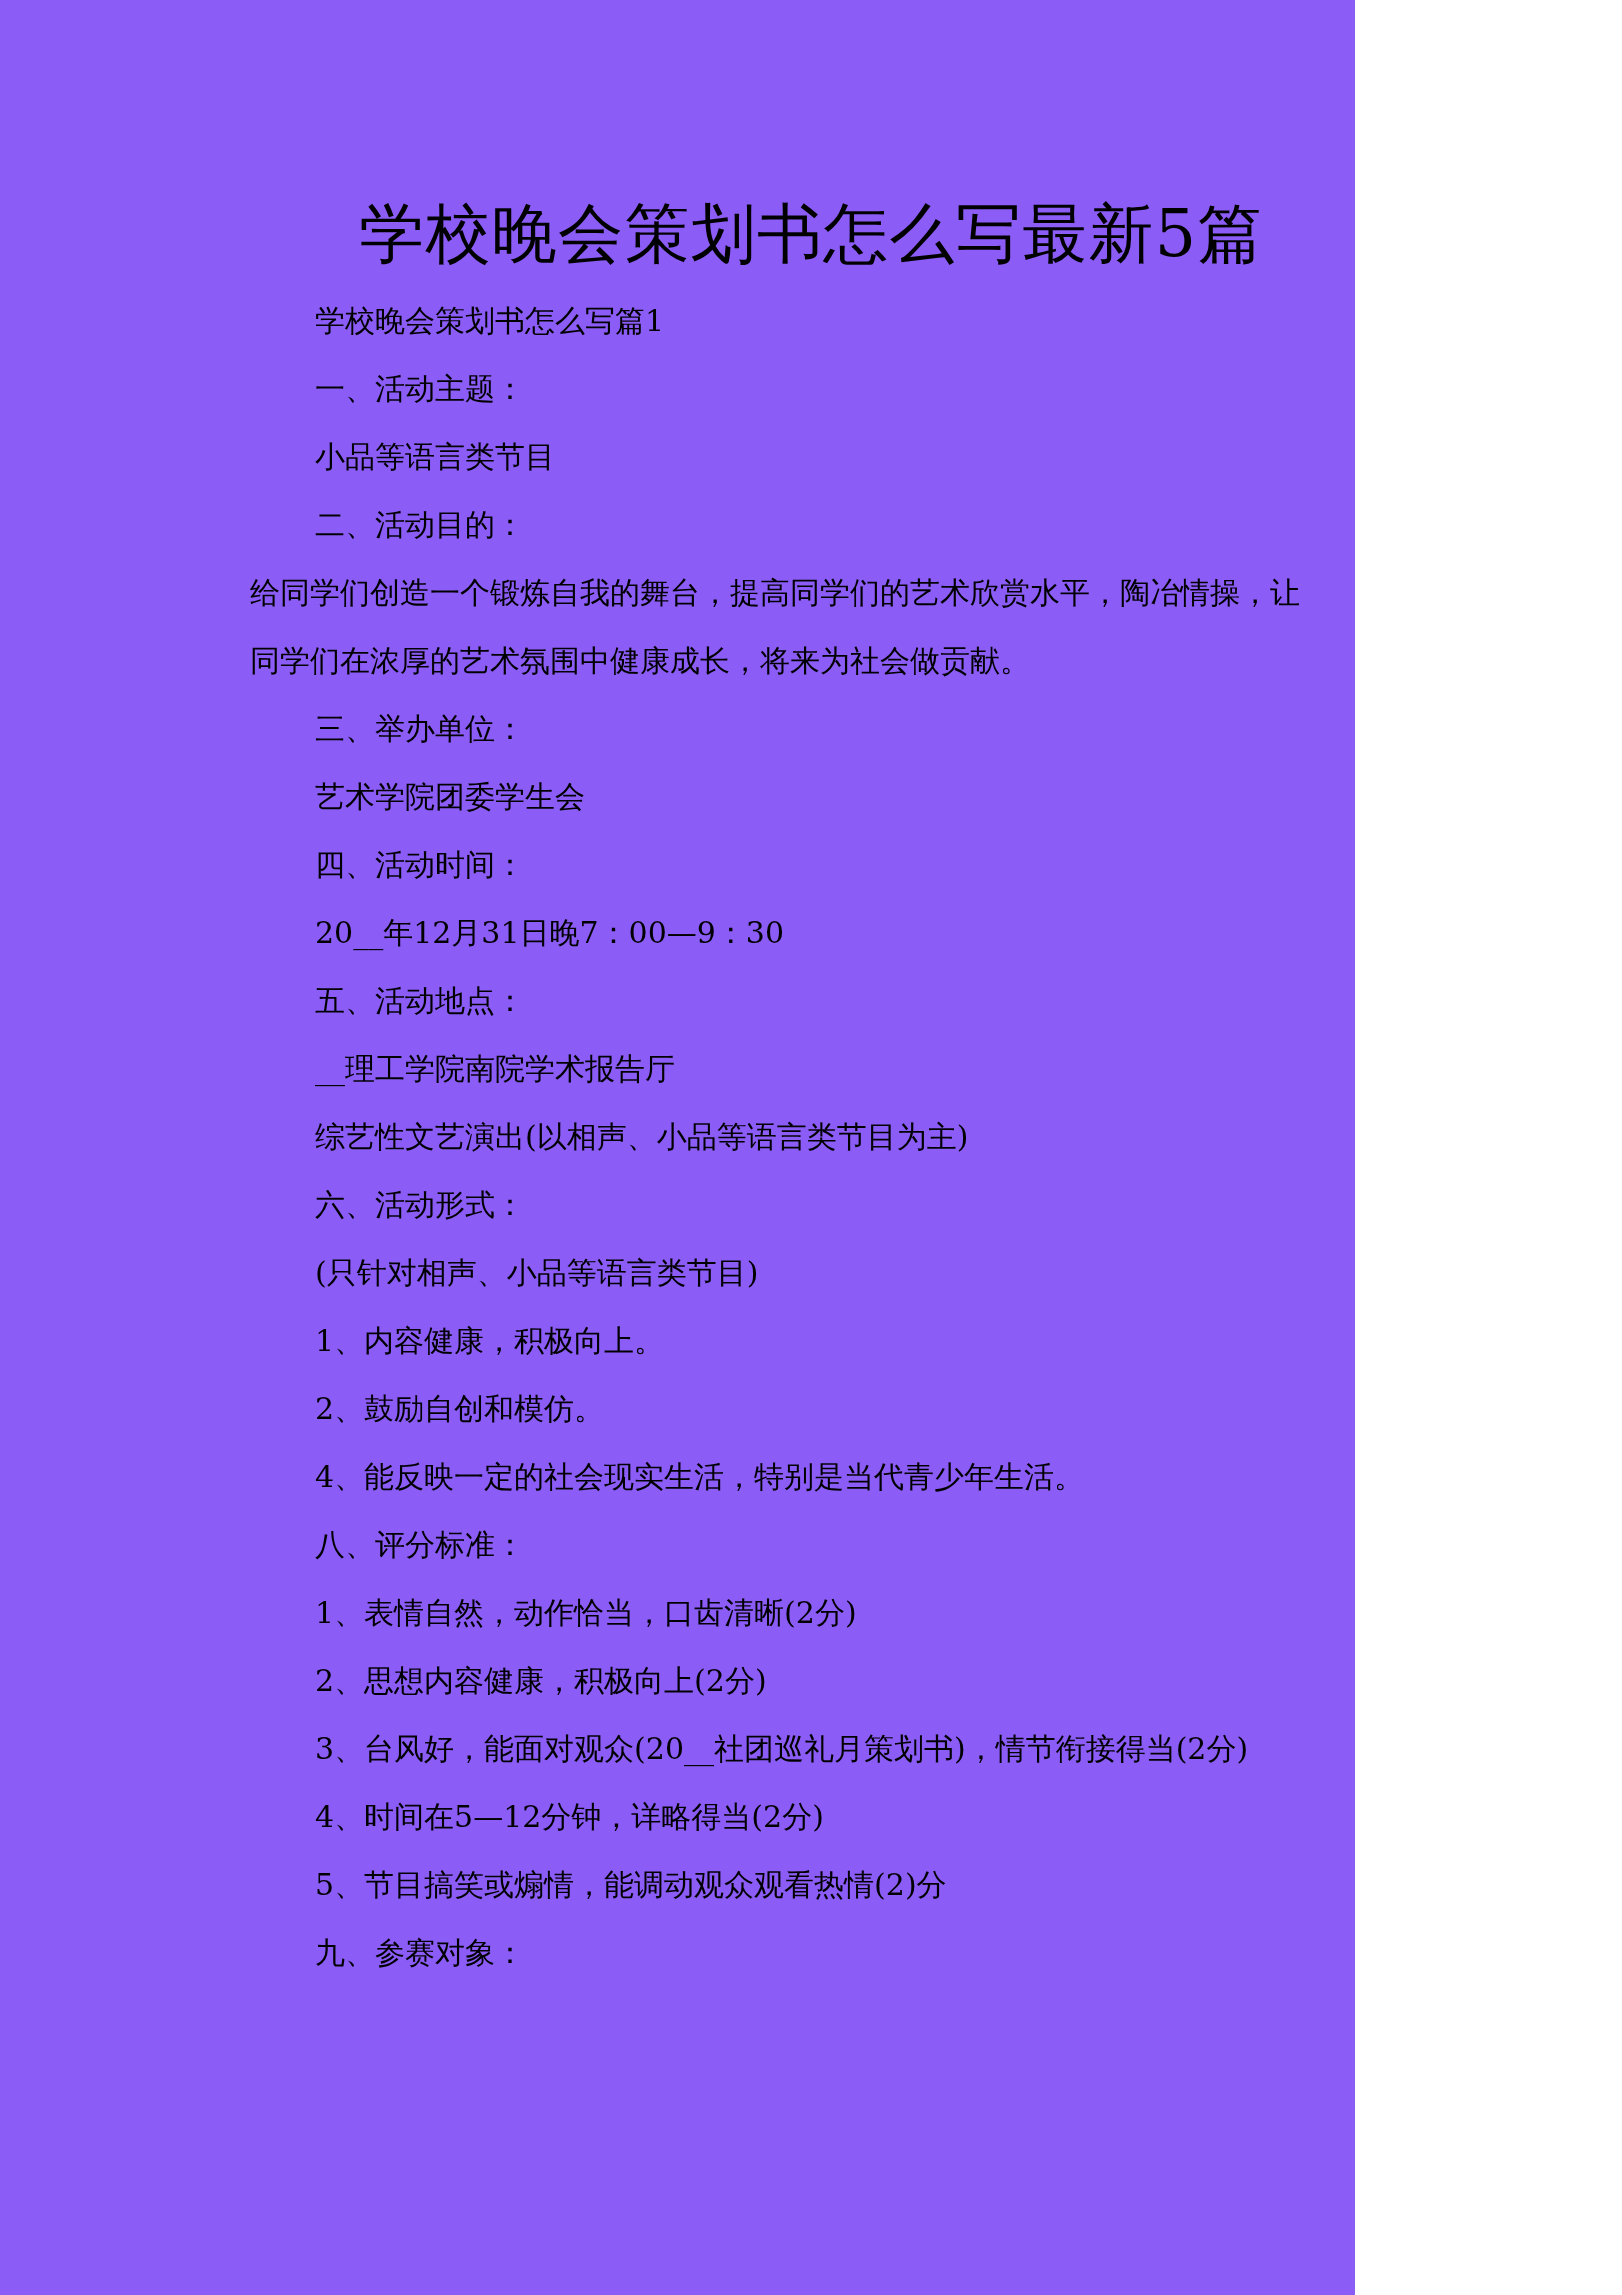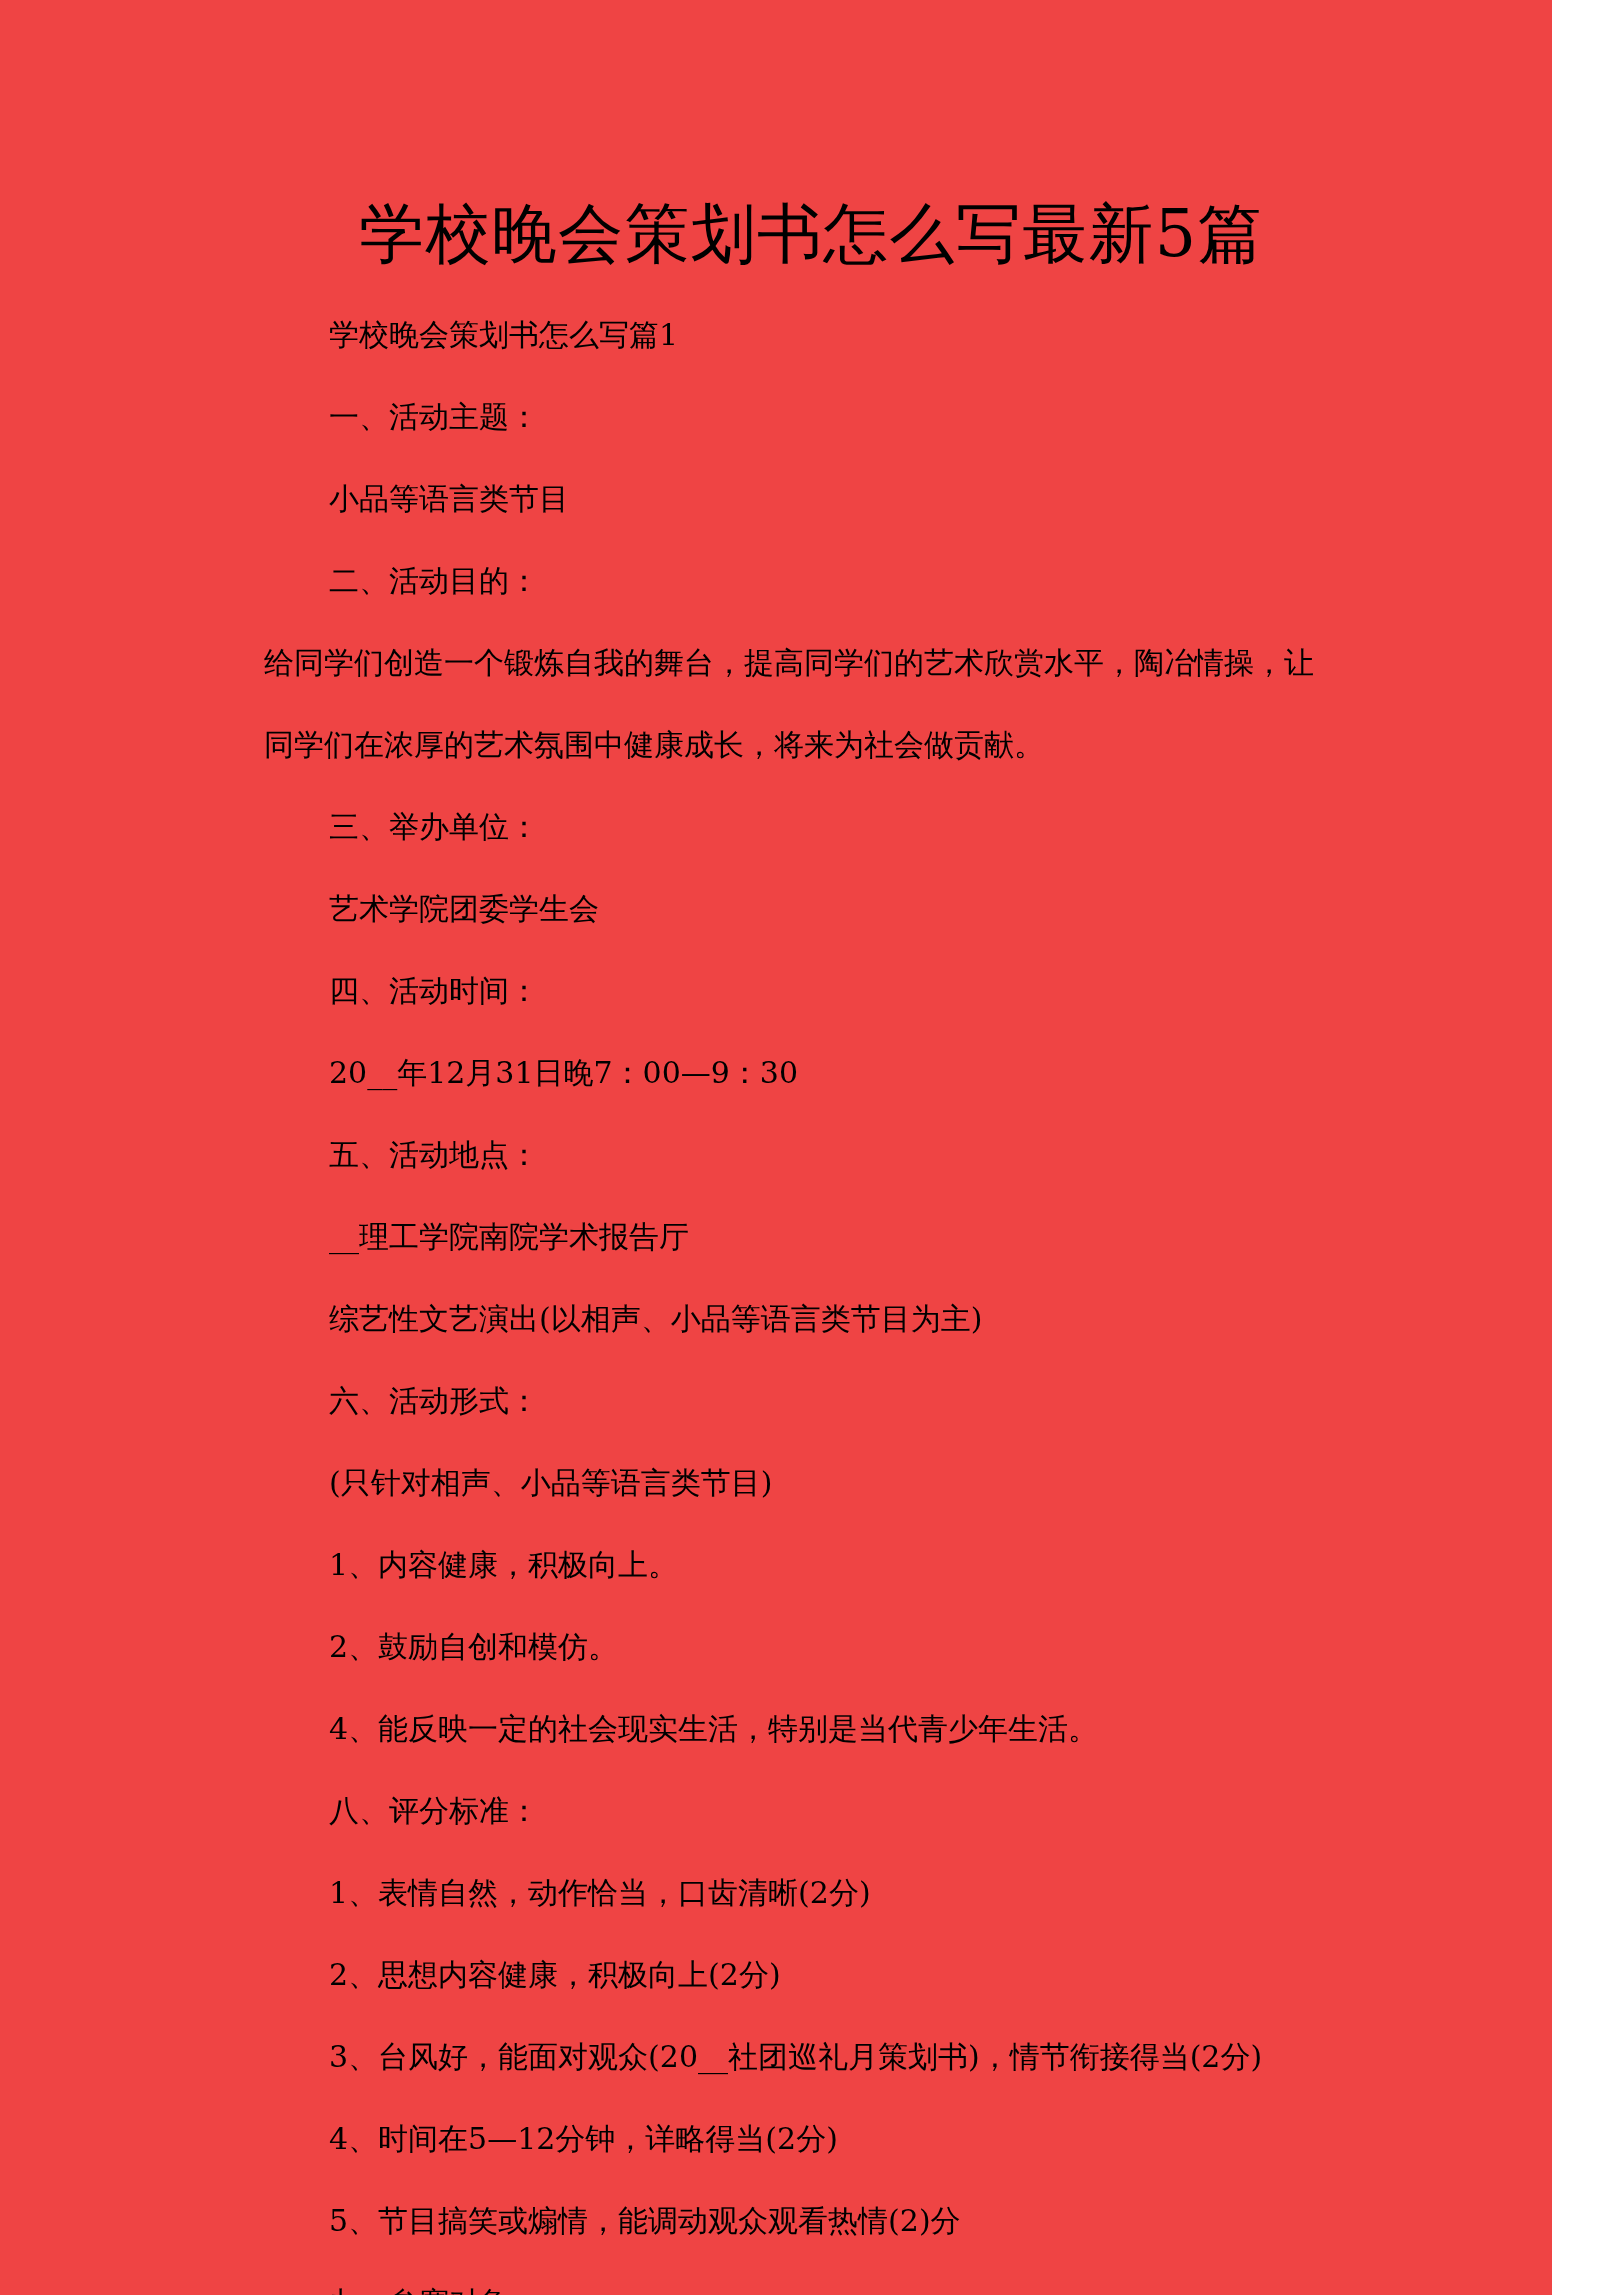--- a/index.html
+++ b/index.html
@@ -12,23 +12,23 @@
       height: 2295px;
       position: relative;
       overflow: hidden;
       font-family: "DejaVu Serif", "Liberation Serif", serif;
       color: #000000;
     }
     .page {
       position: absolute;
       left: 0;
       top: 0;
-      width: 1552px;
+      width: 1355px;
       height: 2295px;
-      background: #ef4444;
+      background: #8b5cf6;
     }
     .doc-title {
       position: absolute;
       left: 0;
       width: 1623px;
       top: 191px;
       text-align: center;
       font-size: 65px;
       line-height: 85px;
       letter-spacing: 1.3px;
@@ -37,21 +37,21 @@
     }
     .body {
       position: absolute;
       left: 246px;
       top: 285px;
       width: 1152px;
       font-size: 30px;
       line-height: 64px;
     }
     .line {
-      margin: 18px;
+      margin: 4px;
       padding: 0;
       white-space: nowrap;
       min-height: 64px;
     }
     .indent {
       padding-left: 65px;
     }
   </style>
 </head>
 <body>

